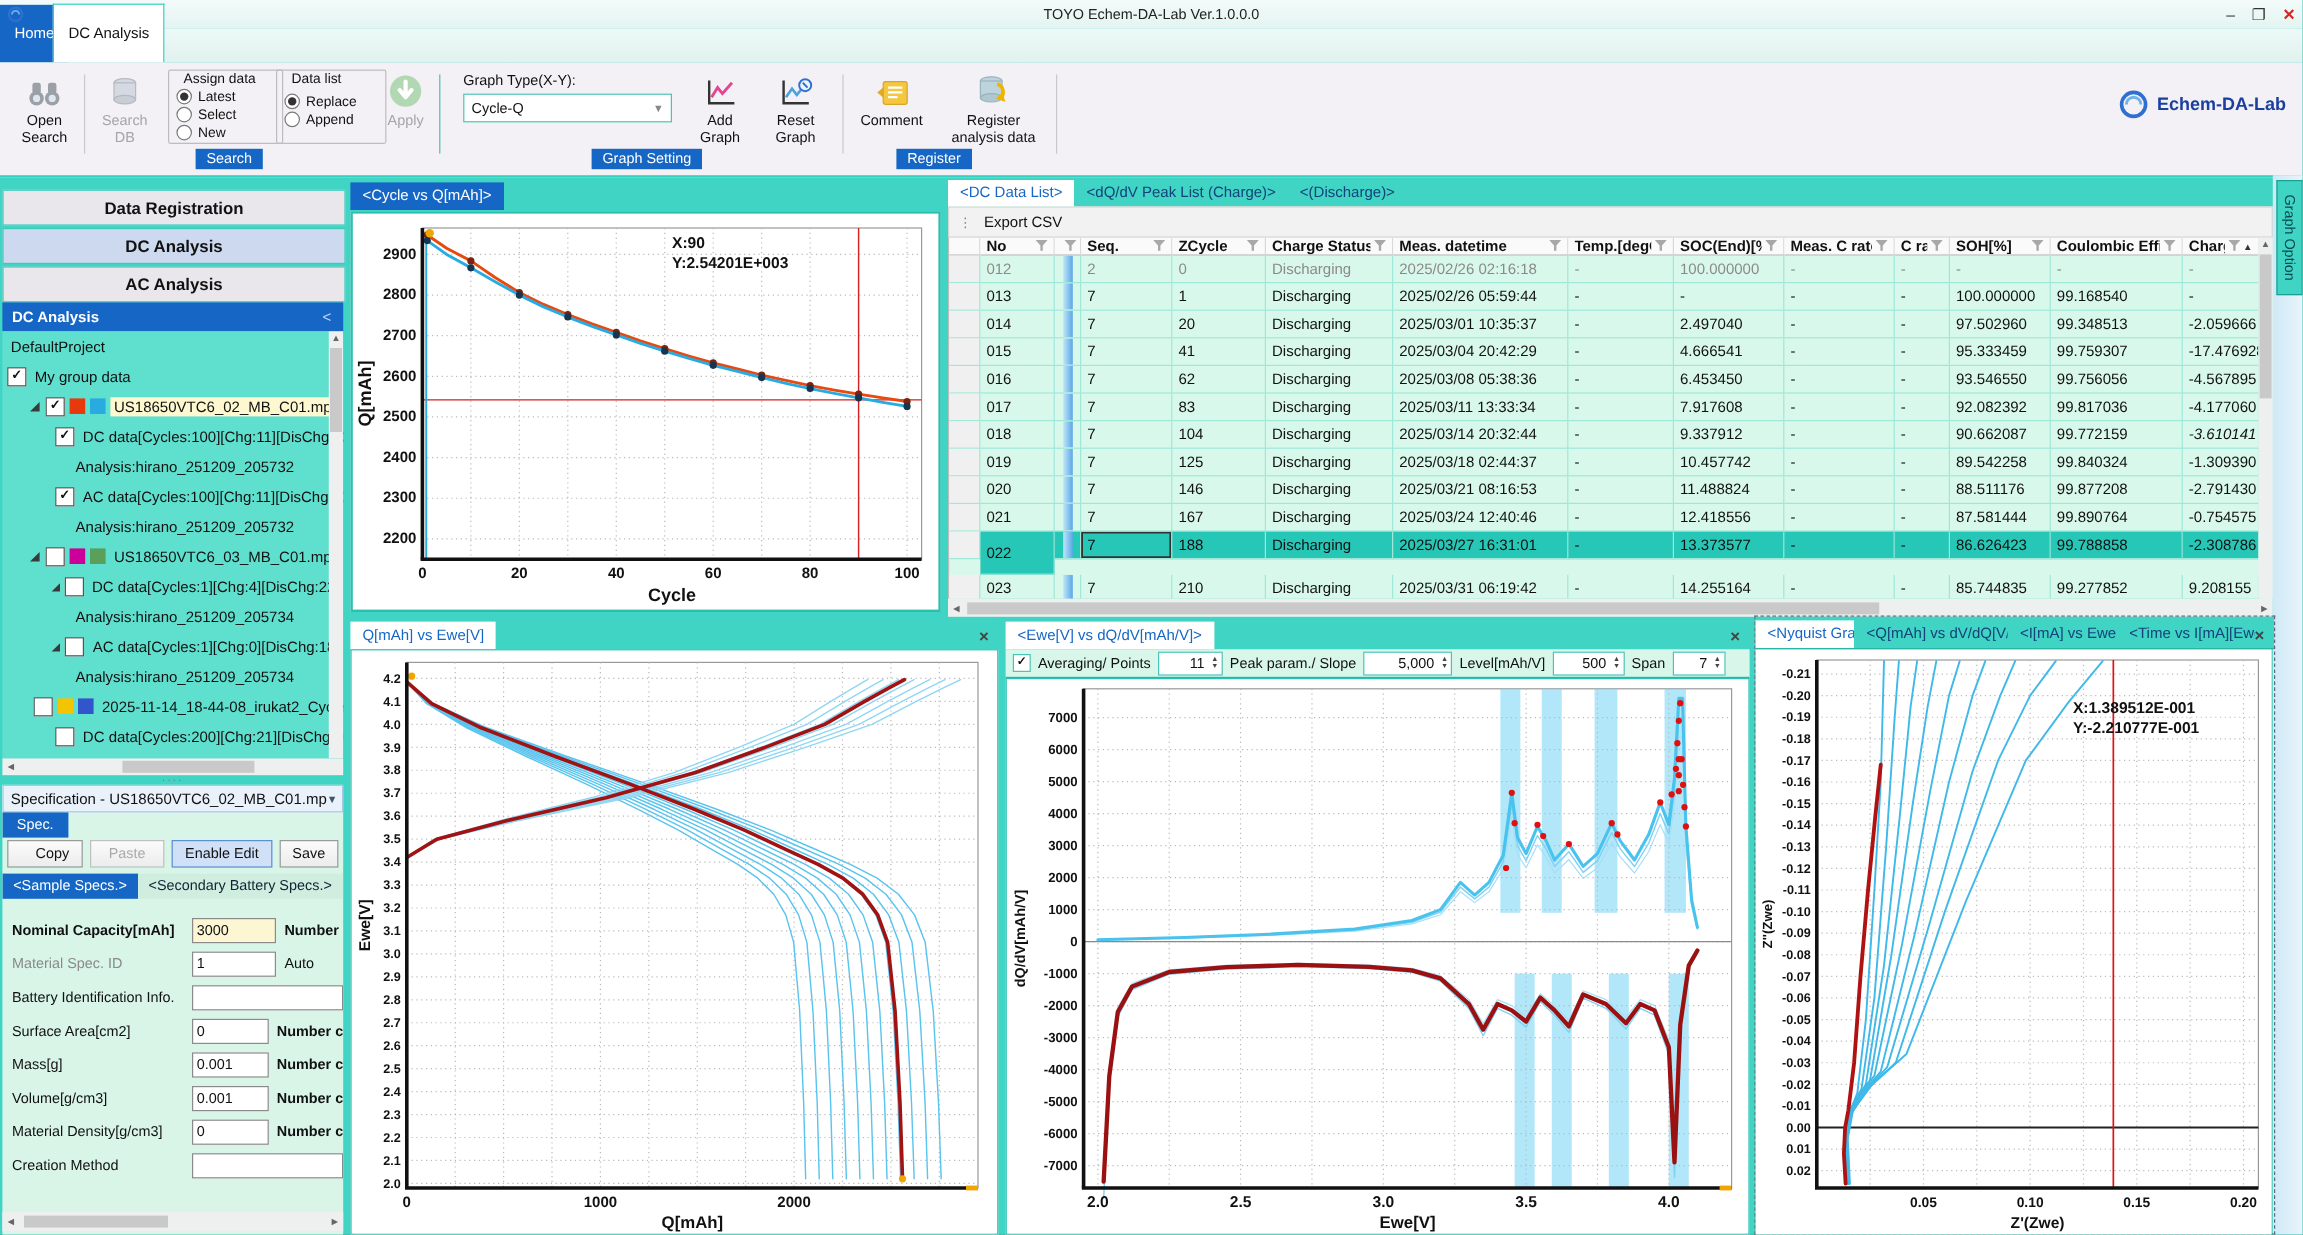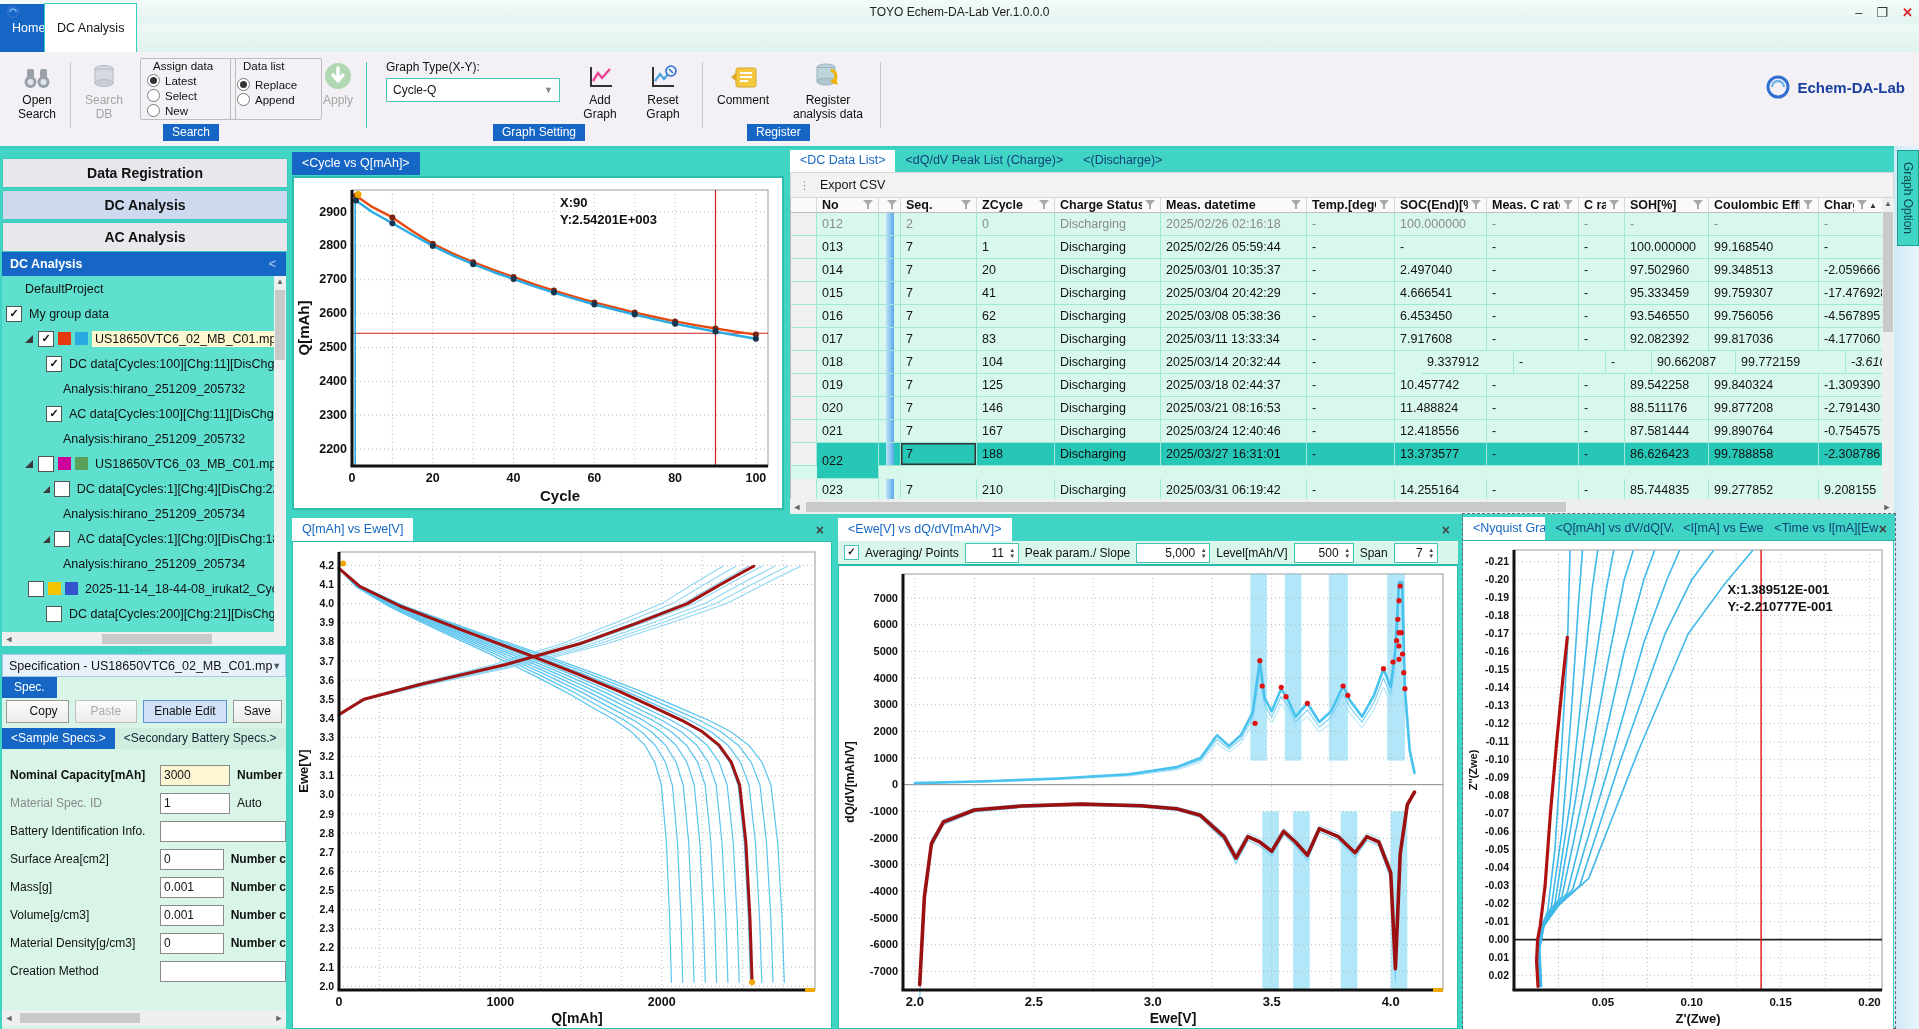--- a/index.html
+++ b/index.html
@@ -263,21 +263,21 @@
 
   <div class="abs" style="left:0;top:146px;width:290px;height:883px">
     <div class="navbtn" style="top:12px">Data Registration</div>
     <div class="navbtn active" style="top:44px">DC Analysis</div>
     <div class="navbtn" style="top:76px">AC Analysis</div>
     <div class="dcheader">
       <span>DC Analysis</span><span class="chev">&lt;</span>
     </div>
     <div class="treebox">
       <div id="tree">
-          <div class="tree-row" style="padding-left: 20px;">
+          <div class="tree-row" style="padding-left: 4px;">
             <span class="lbl">DefaultProject</span>
           </div>
           <div class="tree-row" style="padding-left: 4px;">
             <span class="chk">✓</span>
             <span class="lbl">My group data</span>
           </div>
           <div class="tree-row" style="padding-left: 22px;">
             <svg width="10" height="10">
               <polygon points="9,1 9,9 1,9" fill="#3a3a3a"></polygon>
             </svg>
@@ -707,21 +707,21 @@
           <div class="gc" style="width: 26px; flex: 0 0 26px; background: rgb(240, 240, 240); height: 23px;"></div>
           <div class="gc" style="width: 62px; flex: 0 0 62px; height: 23px;">018</div>
           <div class="gc" style="width: 22px; flex: 0 0 22px; height: 23px;">
             <span class="indbar"></span>
           </div>
           <div class="gc" style="width: 76px; flex: 0 0 76px; height: 23px;">7</div>
           <div class="gc" style="width: 78px; flex: 0 0 78px; height: 23px;">104</div>
           <div class="gc" style="width: 106px; flex: 0 0 106px; height: 23px;">Discharging</div>
           <div class="gc" style="width: 146px; flex: 0 0 146px; height: 23px;">2025/03/14 20:32:44</div>
           <div class="gc" style="width: 88px; flex: 0 0 88px; height: 23px;">-</div>
-          <div class="gc" style="width: 92px; flex: 0 0 92px; height: 23px; margin-left: 27px;">9.337912</div>
+          <div class="gc" style="width: 92px; flex: 0 0 92px; height: 23px;">9.337912</div>
           <div class="gc" style="width: 92px; flex: 0 0 92px; height: 23px;">-</div>
           <div class="gc" style="width: 46px; flex: 0 0 46px; height: 23px;">-</div>
           <div class="gc" style="width: 84px; flex: 0 0 84px; height: 23px;">90.662087</div>
           <div class="gc" style="width: 110px; flex: 0 0 110px; height: 23px;">99.772159</div>
           <div class="gc" style="width: 64px; flex: 0 0 64px; height: 23px; font-style: italic;">-3.610141</div>
         </div>
         <div class="grow">
           <div class="gc" style="width: 26px; flex: 0 0 26px; background: rgb(240, 240, 240); height: 23px;"></div>
           <div class="gc" style="width: 62px; flex: 0 0 62px; height: 23px;">019</div>
           <div class="gc" style="width: 22px; flex: 0 0 22px; height: 23px;">

